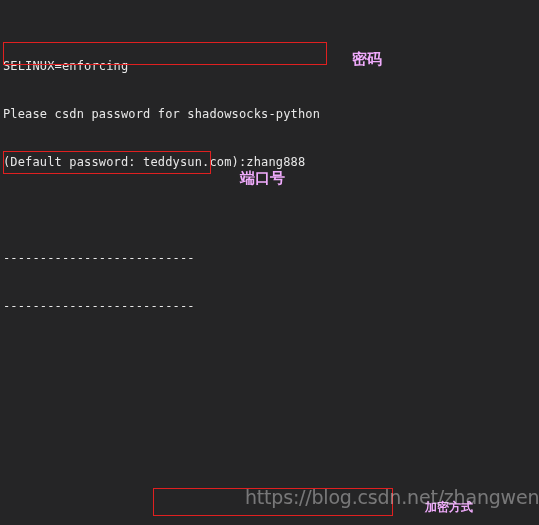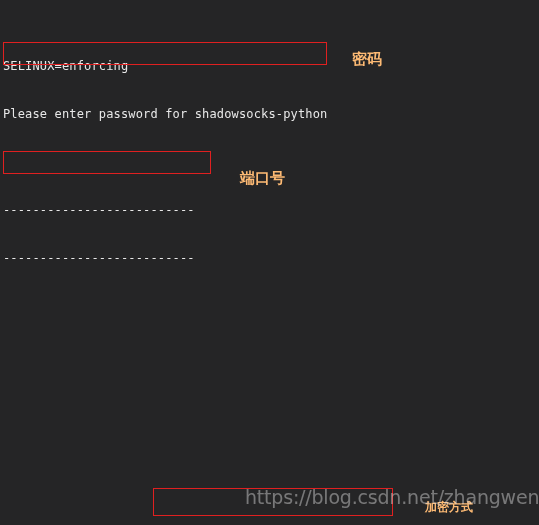--- a/index.html
+++ b/index.html
@@ -36,21 +36,21 @@
     position: absolute;
     border: 1px solid #e02020;
     box-sizing: border-box;
     pointer-events: none;
   }
   #box-password { left: 3px;  top: 42px;  width: 324px; height: 23px; }
   #box-port     { left: 3px;  top: 151px; width: 208px; height: 23px; }
   #box-cipher   { left: 153px;top: 488px; width: 240px; height: 28px; }
   .annot {
     position: absolute;
-    color: #fdba74;
+    color: #f0abfc;
     font-family: "DejaVu Sans", "Liberation Sans", sans-serif;
     font-size: 15px;
     font-weight: 700;
     white-space: nowrap;
   }
   #annot-password { left: 352px; top: 51px; }
   #annot-port     { left: 240px; top: 170px; }
   #annot-cipher   { left: 425px; top: 499px; font-size: 12px; }
   #watermark {
     position: absolute;
@@ -64,21 +64,22 @@
   }
 </style>
 </head>
 <body>
 
 <div id="screen">
 
   <div class="term">
 
     <div class="line">SELINUX=enforcing</div>
-    <div class="line">Please enter password for shadowsocks-python</div>
+    <div class="line">Please csdn password for shadowsocks-python</div>
+    <div class="line">(Default password: teddysun.com):zhang888</div>
     <div class="blank"></div>
     <div class="line">--------------------------</div>
     <div class="line">--------------------------</div>
     <div class="blank"></div>
     
     
     
     
     
     

